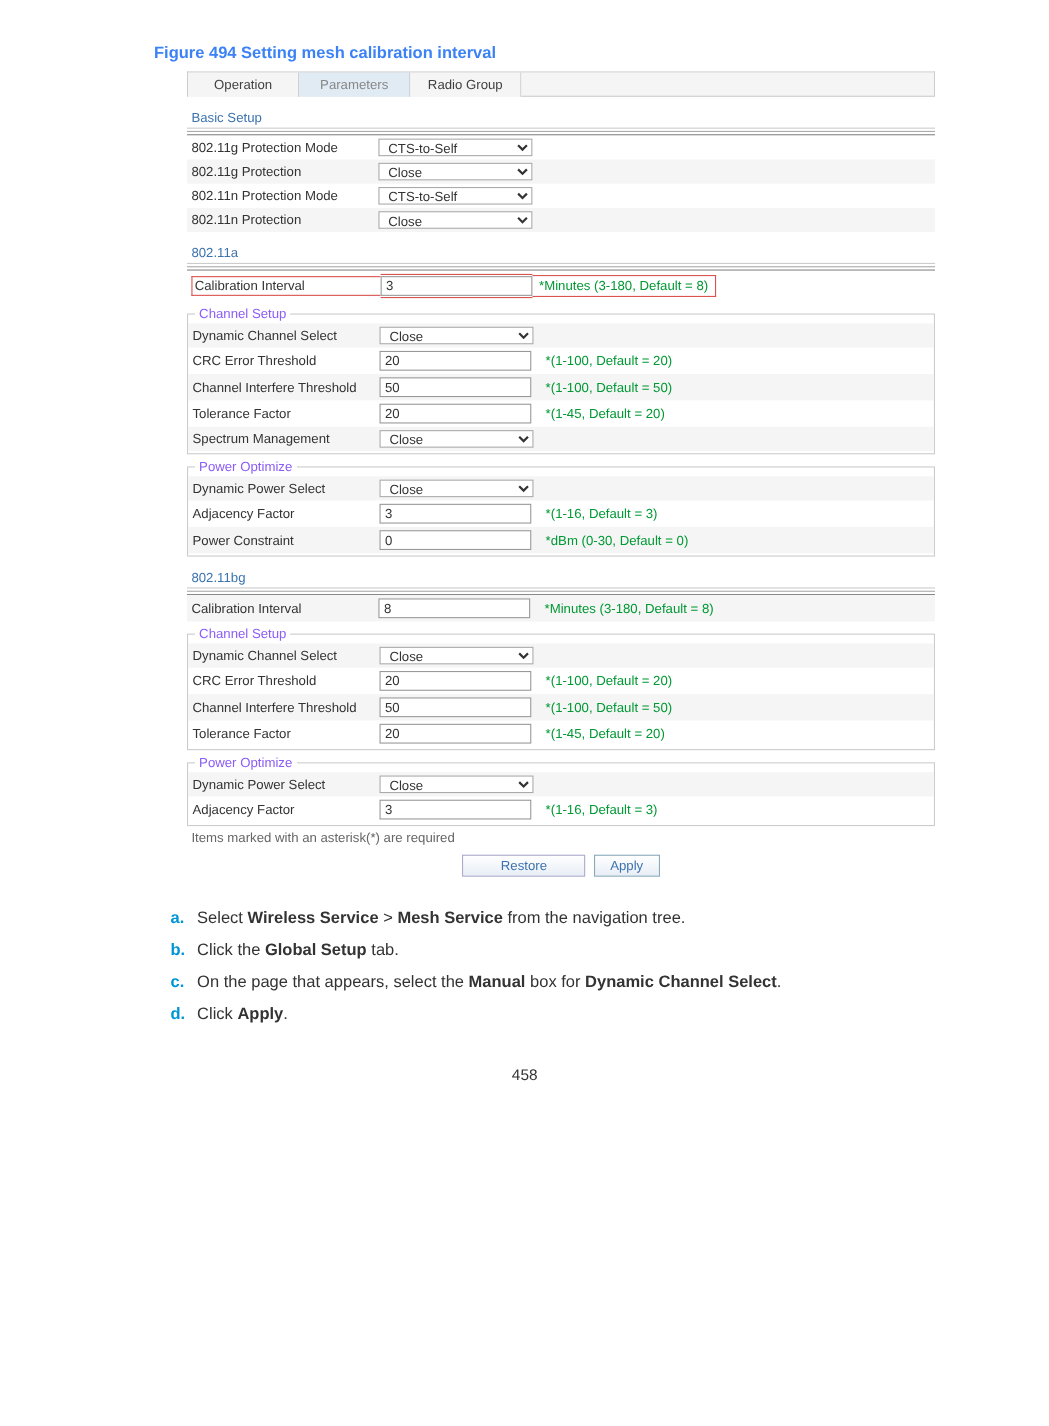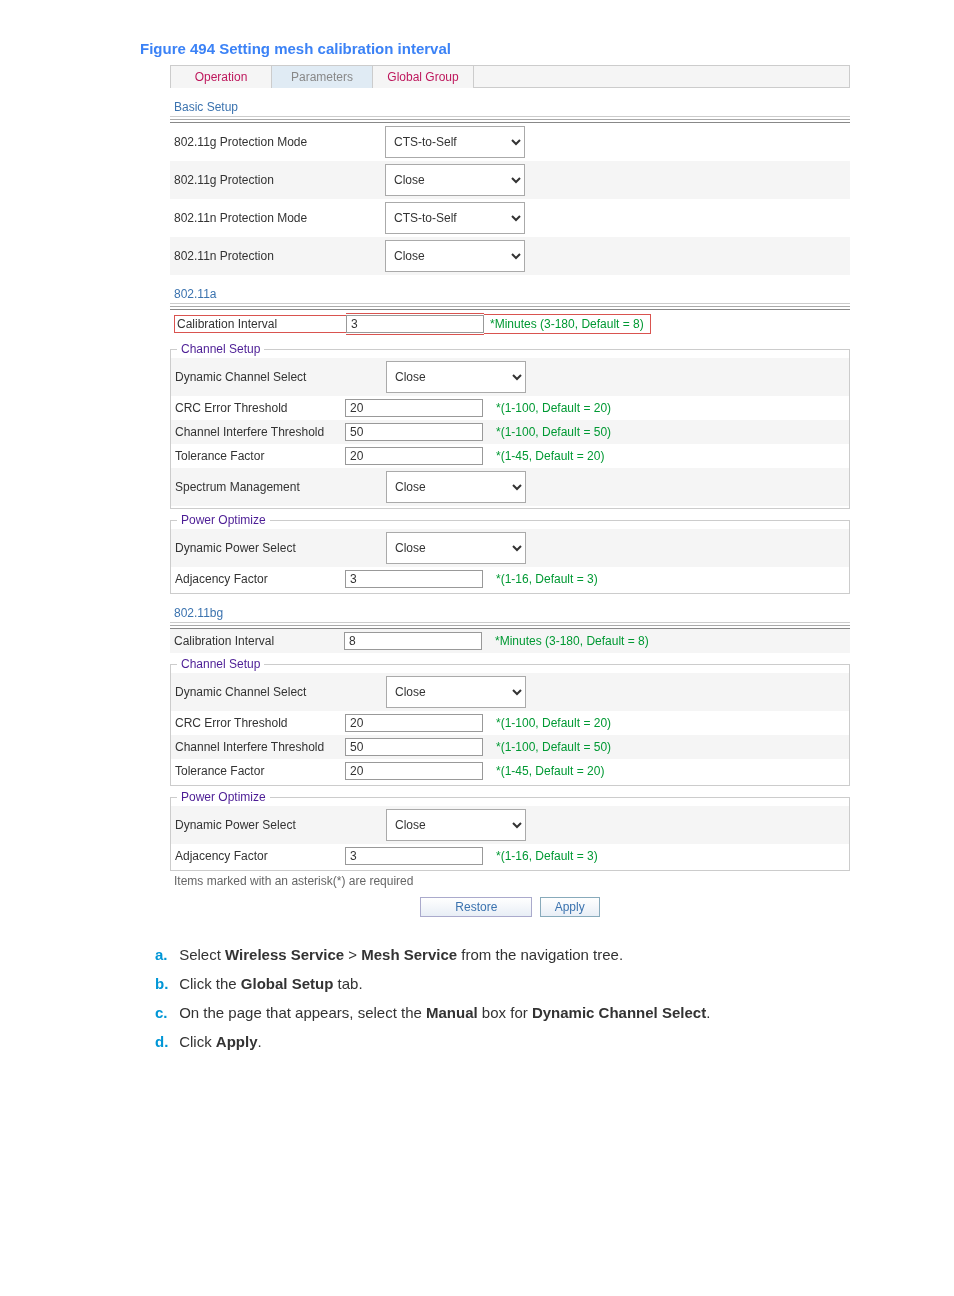--- a/index.html
+++ b/index.html
@@ -29,21 +29,21 @@
     display: flex;
     background: #f5f5f5;
     border: 1px solid #ccc;
     border-bottom: none;
   }
   .tab {
     width: 100px;
     text-align: center;
     padding: 4px 0;
     border-right: 1px solid #ccc;
-    color: #be185d;
+    color: #404040;
     font-size: 12px;
     cursor: pointer;
     background: #f5f5f5;
   }
   .tab.active {
     background: #e0ebf4;
     color: #888;
   }
   .tabs-rest {
     flex: 1;
@@ -72,44 +72,43 @@
   }
   .form-row .ctrl {
     width: 145px;
   }
   .form-row .hint {
     color: #009933;
     margin-left: 6px;
   }
   select.fake {
     width: 140px;
-    height: 32px;
+    height: 16px;
     font-size: 12px;
     border: 1px solid #aaa;
     background: #fff;
     color: #333;
     padding-left: 4px;
-    margin-left: 41px;
   }
   input.fake {
     width: 138px;
     height: 18px;
     font-size: 12px;
     border: 1px solid #999;
     padding: 0 4px;
     box-sizing: border-box;
     color: #333;
   }
   fieldset.grp {
     border: 1px solid #ccc;
     margin: 4px 0 0 0;
     padding: 2px 0 2px 0;
   }
   fieldset.grp legend {
-    color: #4c1d95;
+    color: #8b5cf6;
     font-size: 12px;
     padding: 0 4px;
     margin-left: 6px;
   }
   .highlight-row { display:flex; align-items:center; padding:3px 4px; }
   .highlight-lbl-box { border:1px solid #d9534f; border-right:none; padding:1px 4px 1px 2px; width:165px; color:#333; }
   .highlight-ctrl-box { border-top:1px solid #d9534f; border-bottom:1px solid #d9534f; padding:1px 0; }
   .highlight-hint-box { border:1px solid #d9534f; border-left:none; padding:2px 6px 2px 6px; color:#009933; }
   .marked-note { font-size:12px; color:#666; padding:3px 4px; }
   .btn-row { text-align:center; margin-top:6px; }
@@ -153,21 +152,21 @@
 <body>
 
 <div class="page">
   <div class="figure-title">Figure 494 Setting mesh calibration interval</div>
 
   <div class="screenshot">
 
     <div class="tabs">
       <div class="tab">Operation</div>
       <div class="tab active">Parameters</div>
-      <div class="tab">Global Group</div>
+      <div class="tab">Radio Group</div>
       <div class="tabs-rest"></div>
     </div>
 
     <div class="section-header">Basic Setup</div>
     <div class="hr1"></div>
       <div class="hr2"></div>
     <div class="form-row">
       <div class="lbl">802.11g Protection Mode</div>
       <div class="ctrl"><select class="fake"><option>CTS-to-Self</option></select></div>
     </div>
@@ -224,20 +223,25 @@
     <fieldset class="grp">
       <legend>Power Optimize</legend>
       <div class="form-row">
         <div class="lbl">Dynamic Power Select</div>
         <div class="ctrl"><select class="fake"><option>Close</option></select></div>
       </div>
       <div class="form-row">
         <div class="lbl">Adjacency Factor</div>
         <div class="ctrl"><input class="fake" value="3" style=""></div>
         <div class="hint">*(1-16, Default = 3)</div>
+      </div>
+      <div class="form-row">
+        <div class="lbl">Power Constraint</div>
+        <div class="ctrl"><input class="fake" value="0" style=""></div>
+        <div class="hint">*dBm (0-30, Default = 0)</div>
       </div>
     </fieldset>
 
     <div class="section-header">802.11bg</div>
     <div class="hr1"></div>
       <div class="hr2"></div>
 
     <div class="form-row">
       <div class="lbl">Calibration Interval</div>
       <div class="ctrl"><input class="fake" value="8" style=""></div>
@@ -301,13 +305,14 @@
         <span class="let-marker">c.</span>
         <span>On the page that appears, select the </span><span class="bold">Manual</span><span> box for </span><span class="bold">Dynamic Channel Select</span><span>.</span>
       </div>
       <div class="step">
         <span class="let-marker">d.</span>
         <span>Click </span><span class="bold">Apply</span><span>.</span>
       </div>
     </div>
   </div>
 
+  <div class="page-num">458</div>
 </div>
 
 </body></html>

